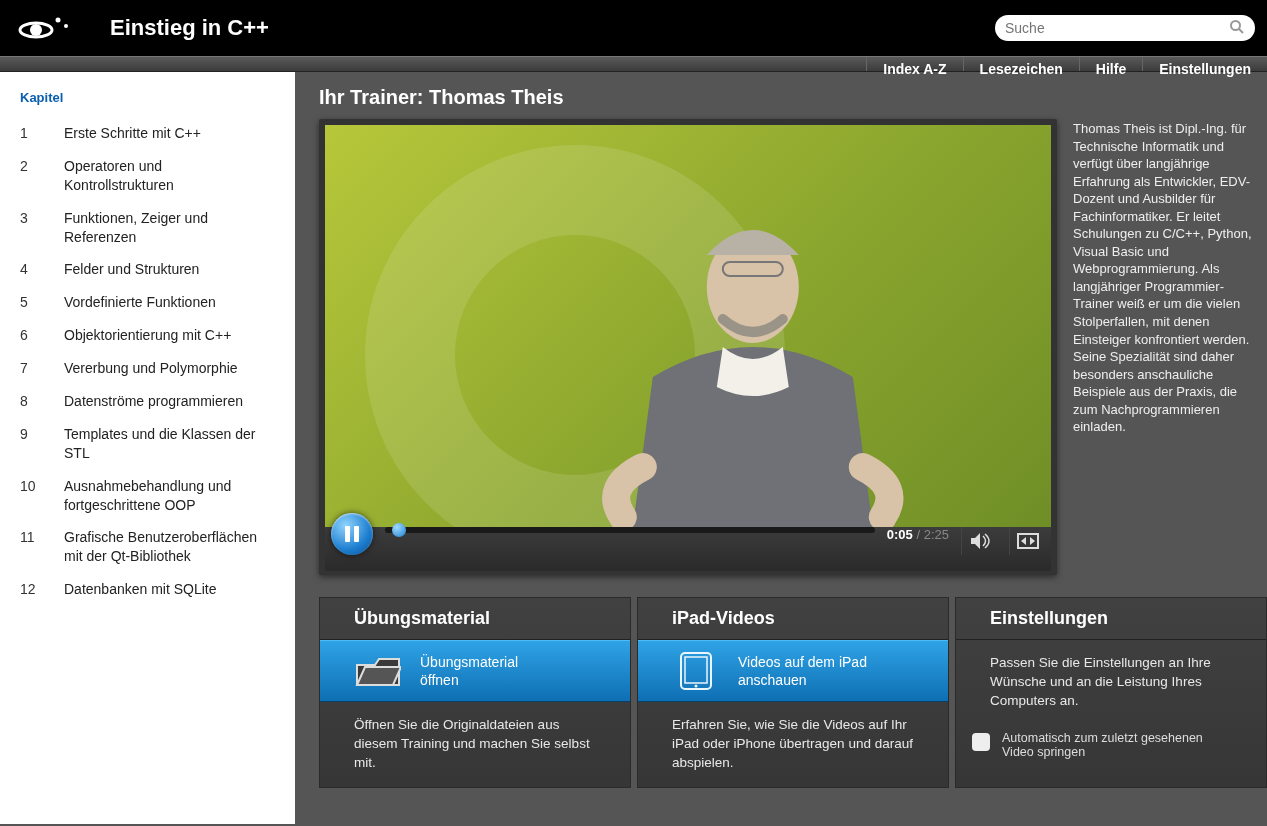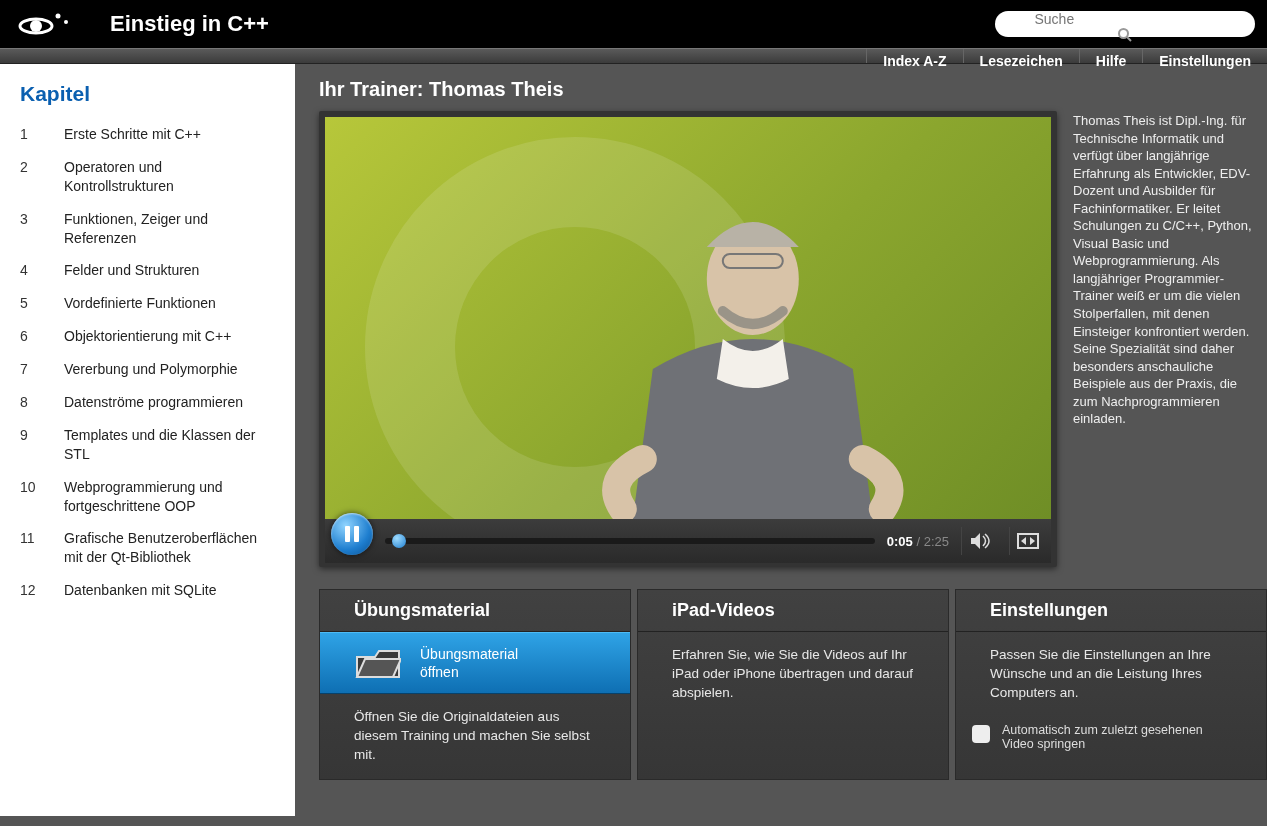--- a/index.html
+++ b/index.html
@@ -6,21 +6,21 @@
 body {
   font-family: "Segoe UI", Tahoma, Arial, sans-serif;
   background: #555;
   width: 1267px;
   height: 826px;
   overflow: hidden;
   font-size: 14px;
   color: #fff;
 }
 .topbar {
-  height: 48px;
+  height: 56px;
   background: #000;
   display: flex;
   align-items: center;
   padding: 0 12px;
   gap: 18px;
 }
 .logo {
   width: 60px;
   height: 28px;
   position: relative;
@@ -34,21 +34,20 @@
   padding-left: 20px;
 }
 .searchbox {
   background: #fff;
   border-radius: 14px;
   height: 26px;
   width: 260px;
   display: flex;
   align-items: center;
   padding: 0 10px;
-  flex-direction: column;
 }
 .searchbox input {
   border: none;
   outline: none;
   flex: 1;
   font-size: 14px;
   color: #555;
   background: transparent;
 }
 .search-icon { color: #888; }
@@ -78,21 +77,21 @@
 .sidebar {
   width: 302px;
   background: #fff;
   color: #111;
   padding: 18px 20px;
   overflow: auto;
 }
 .sidebar-title {
   color: #0a5fb0;
   font-weight: 700;
-  font-size: 21px;
+  font-size: 13px;
   margin-bottom: 12px;
 }
 .chapter {
   display: flex;
   gap: 12px;
   padding: 7px 0;
   cursor: pointer;
   line-height: 1.35;
 }
 .chapter-num {
@@ -142,21 +141,20 @@
 }
 .trainer {
   position: absolute;
   bottom: 0;
   left: 50%;
   transform: translateX(-32%);
 }
 .video-controls {
   height: 44px;
   display: flex;
-  align-items: center;
   gap: 12px;
   padding: 0 6px;
   position: relative;
   background: linear-gradient(#3c3c3c, #2a2a2a);
 }
 .play-btn {
   width: 42px; height: 42px;
   border-radius: 50%;
   background: radial-gradient(circle at 35% 30%, #8fd4ff, #1e7ecf 60%, #0a4e8c);
   display: flex; align-items: center; justify-content: center;
@@ -322,21 +320,21 @@
         <div class="chapter">
           <div class="chapter-num">8</div>
           <div class="chapter-title">Datenströme programmieren</div>
         </div>
         <div class="chapter">
           <div class="chapter-num">9</div>
           <div class="chapter-title">Templates und die Klassen der STL</div>
         </div>
         <div class="chapter">
           <div class="chapter-num">10</div>
-          <div class="chapter-title">Webprogrammierung und fortgeschrittene OOP</div>
+          <div class="chapter-title">Ausnahmebehandlung und fortgeschrittene OOP</div>
         </div>
         <div class="chapter">
           <div class="chapter-num">11</div>
           <div class="chapter-title">Grafische Benutzeroberflächen mit der Qt-Bibliothek</div>
         </div>
         <div class="chapter">
           <div class="chapter-num">12</div>
           <div class="chapter-title">Datenbanken mit SQLite</div>
         </div>
       </div>
@@ -406,20 +404,33 @@
           <div class="card-action-text">
             <div>Übungsmaterial</div>
             <div>öffnen</div>
           </div>
         </div>
         <div class="card-desc">Öffnen Sie die Originaldateien aus diesem Training und machen Sie selbst mit.</div>
       </div>
 
       <div class="card">
         <div class="card-head">iPad-Videos</div>
+        <div class="card-action">
+          <div class="card-icon">
+            <svg width="34" height="40" viewBox="0 0 34 40">
+                <rect x="2" y="2" width="30" height="36" rx="4" fill="none" stroke="#eaf5fc" stroke-width="2"></rect>
+                <rect x="6" y="6" width="22" height="26" fill="none" stroke="#eaf5fc" stroke-width="1.5"></rect>
+                <circle cx="17" cy="35" r="1.5" fill="#eaf5fc"></circle>
+              </svg>
+          </div>
+          <div class="card-action-text">
+            <div>Videos auf dem iPad</div>
+            <div>anschauen</div>
+          </div>
+        </div>
         <div class="card-desc">Erfahren Sie, wie Sie die Videos auf Ihr iPad oder iPhone übertragen und darauf abspielen.</div>
       </div>
 
       <div class="card">
         <div class="card-head">Einstellungen</div>
         <div class="card-desc">Passen Sie die Einstellungen an Ihre Wünsche und an die Leistung Ihres Computers an.</div>
         <div class="card-check">
           <div class="chk"></div>
           <div>Automatisch zum zuletzt gesehenen Video springen</div>
         </div>

